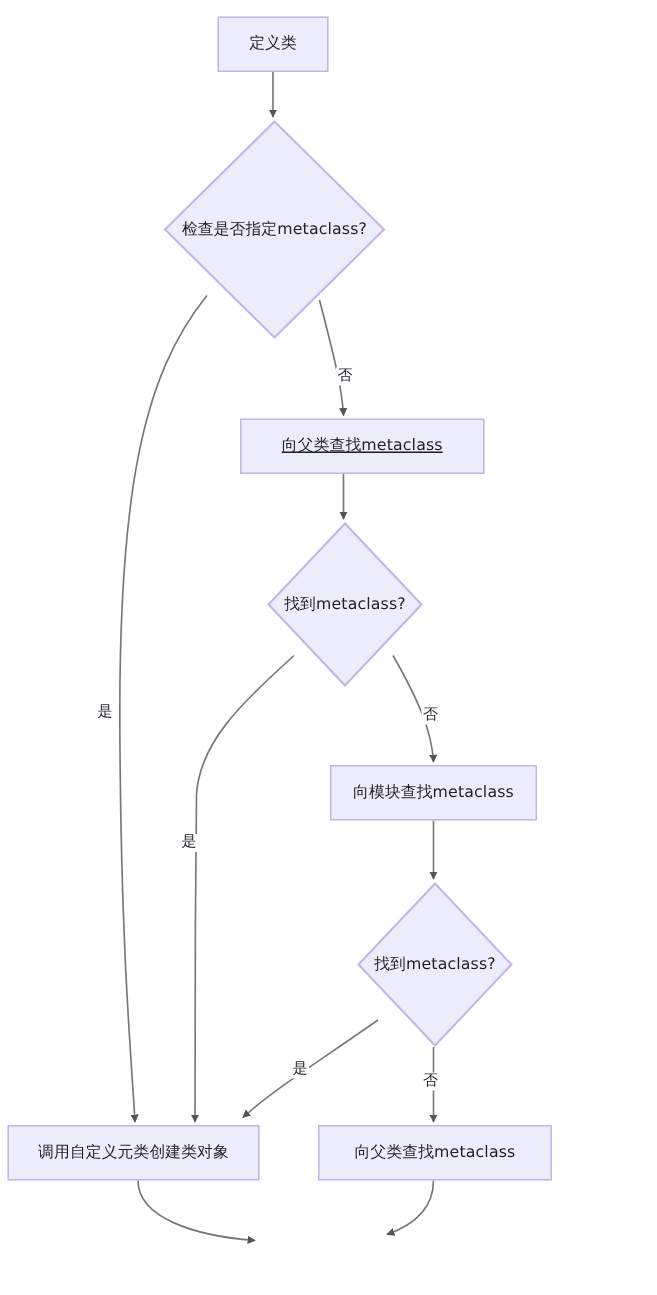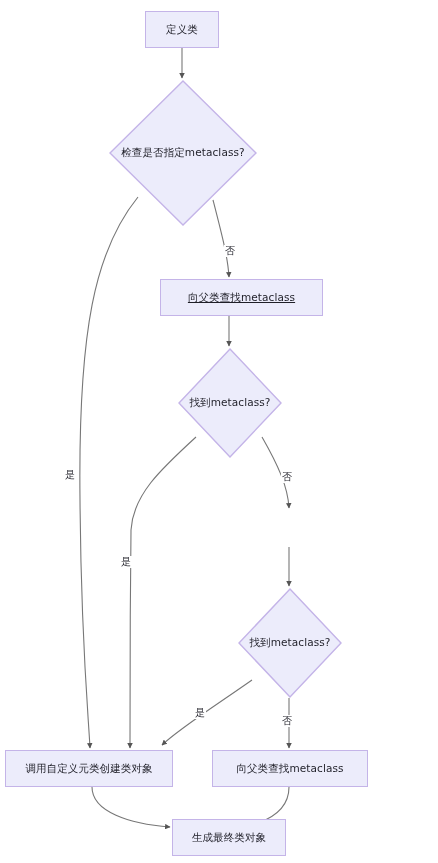--- a/index.html
+++ b/index.html
@@ -123,39 +123,39 @@
     <span>向父类查找metaclass</span>
   </div>
 
   <div class="node node-diamond" style="left:178px; top:348px; width:104px; height:110px;">
     <svg class="dia-shape" viewBox="0 0 104 110" xmlns="http://www.w3.org/2000/svg">
       <polygon points="52,1 103,55 52,109 1,55" fill="#ECECFB" stroke="#C4B4E8" stroke-width="1.4"></polygon>
     </svg>
     <span class="dia-label">找到metaclass?</span>
   </div>
 
+  <div class="node node-rect" style="left:220px; top:510px; width:138px; height:37px;">
+    <span>向模块查找metaclass</span>
+  </div>
 
   <div class="node node-diamond" style="left:238px; top:588px; width:104px; height:110px;">
     <svg class="dia-shape" viewBox="0 0 104 110" xmlns="http://www.w3.org/2000/svg">
       <polygon points="52,1 103,55 52,109 1,55" fill="#ECECFB" stroke="#C4B4E8" stroke-width="1.4"></polygon>
     </svg>
     <span class="dia-label">找到metaclass?</span>
   </div>
 
   <div class="node node-rect" style="left:5px; top:750px; width:168px; height:37px;">
     <span>调用自定义元类创建类对象</span>
   </div>
 
   <div class="node node-rect" style="left:212px; top:750px; width:156px; height:37px;">
     <span>向父类查找metaclass</span>
   </div>
 
-  <div class="node node-rect" style="left:172px; top:819px; width:114px; height:37px;">
-    <span>生成最终类对象</span>
-  </div>
 
   <div class="edge-label" style="left:64px; top:469px;">是</div>
 
   <div class="edge-label" style="left:224px; top:245px;">否</div>
 
   <div class="edge-label" style="left:120px; top:556px;">是</div>
 
   <div class="edge-label" style="left:281px; top:471px;">否</div>
 
   <div class="edge-label" style="left:194px; top:707px;">是</div>

